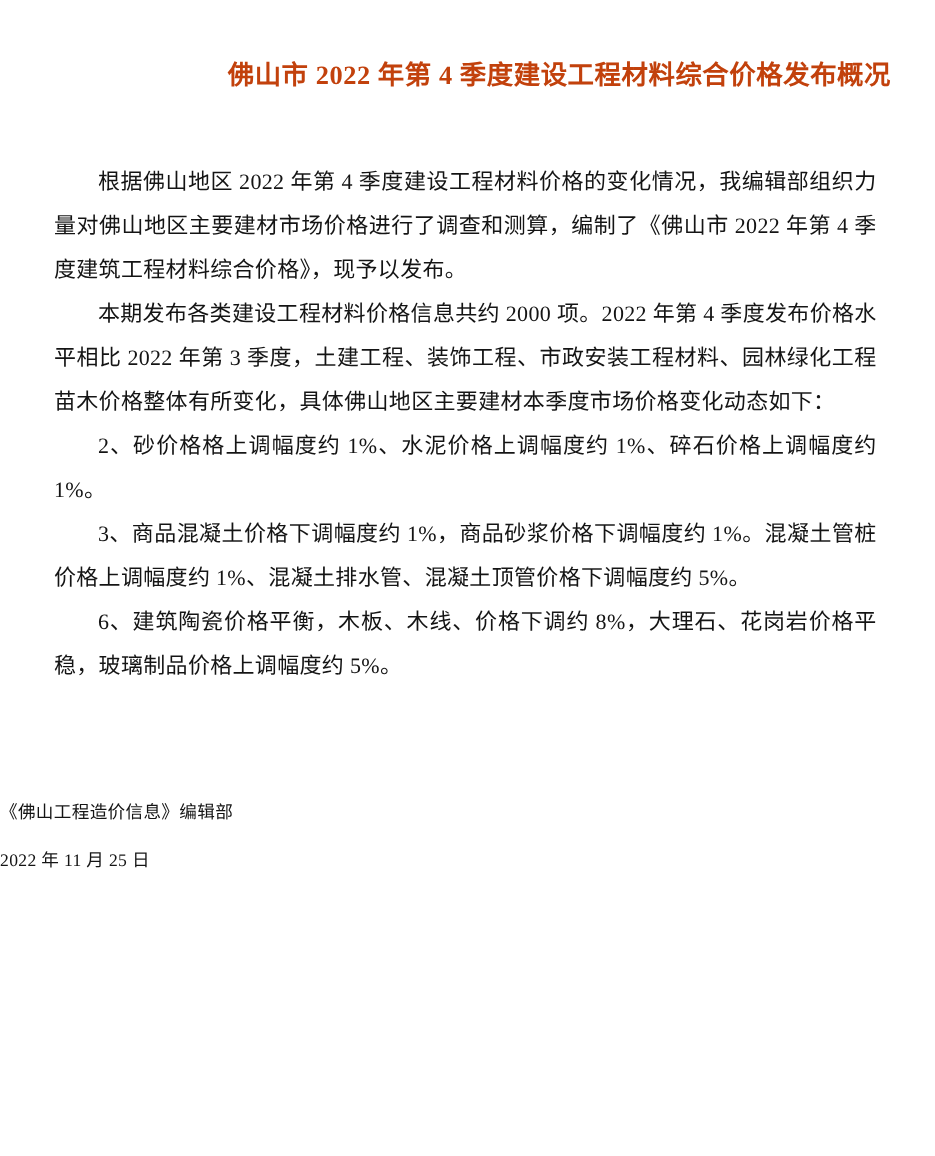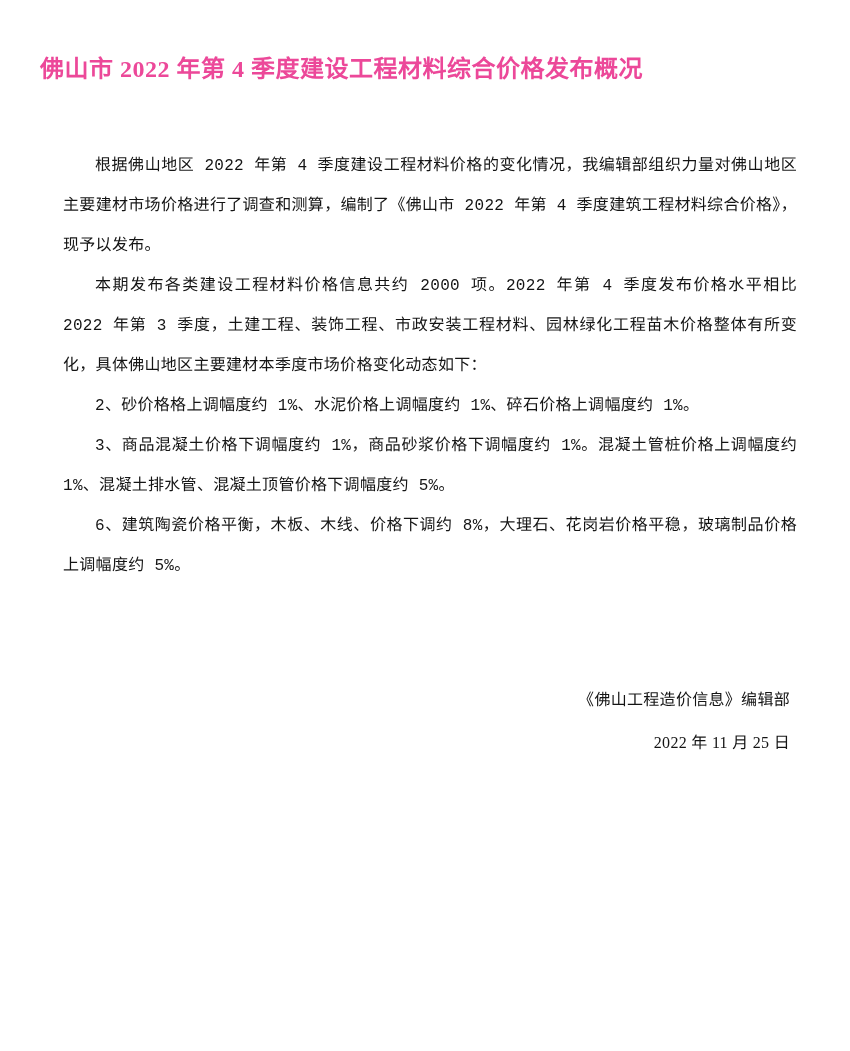--- a/index.html
+++ b/index.html
@@ -15,44 +15,42 @@
       margin: 0 auto;
       background: #ffffff;
       color: #141414;
       font-family: "Liberation Serif", "DejaVu Serif", serif;
       overflow: hidden;
       box-sizing: border-box;
     }
     .doc-title {
       margin: 0;
       padding: 52px 40px 0 40px;
-      text-align: left;
+      text-align: right;
       font-size: 24px;
       font-weight: bold;
       letter-spacing: 0.5px;
       line-height: 34px;
-      color: #ec4899;
+      color: #c2410c;
     }
     .doc-body {
       margin-top: 60px;
-      padding: 0 53px 0 63px;
-      font-size: 16px;
+      padding: 0 53px 0 49px;
+      font-size: 20px;
       line-height: 40px;
       text-align: justify;
       letter-spacing: 0.3px;
-      font-family: Liberation Mono, monospace;
     }
     .doc-body p {
       margin: 0;
       text-indent: 2em;
     }
     .doc-footer {
       margin-top: 92px;
       padding-right: 60px;
-      text-align: right;
       font-size: 16px;
       line-height: 43px;
       letter-spacing: 0.3px;
     }
     .doc-footer p {
       margin: 0;
     }
   </style>
 </head>
 <body>

